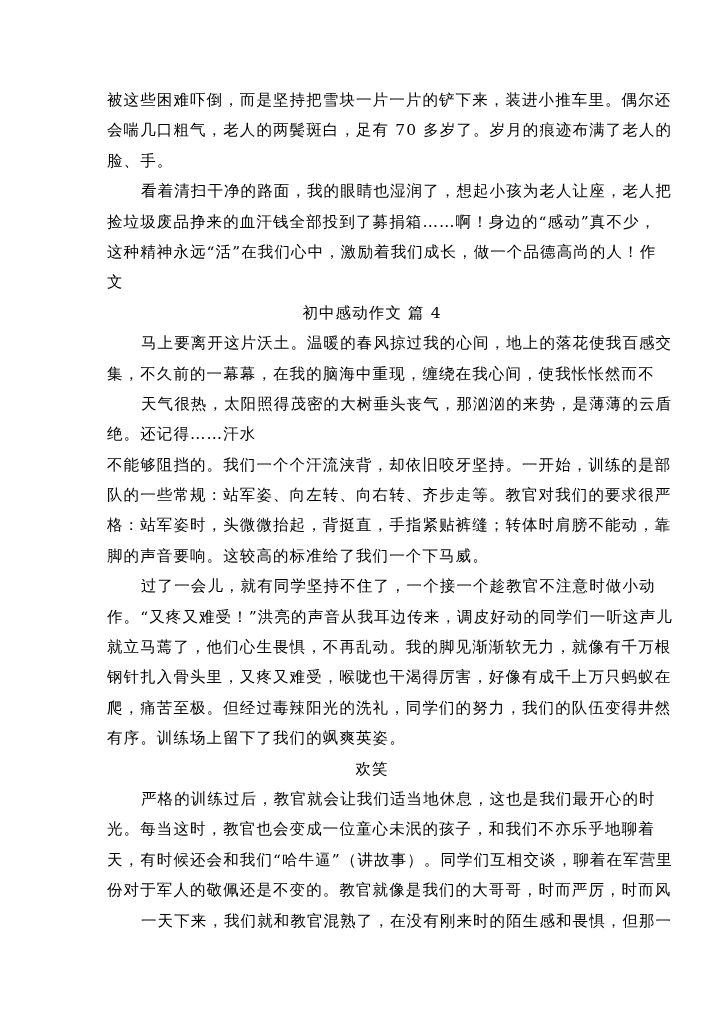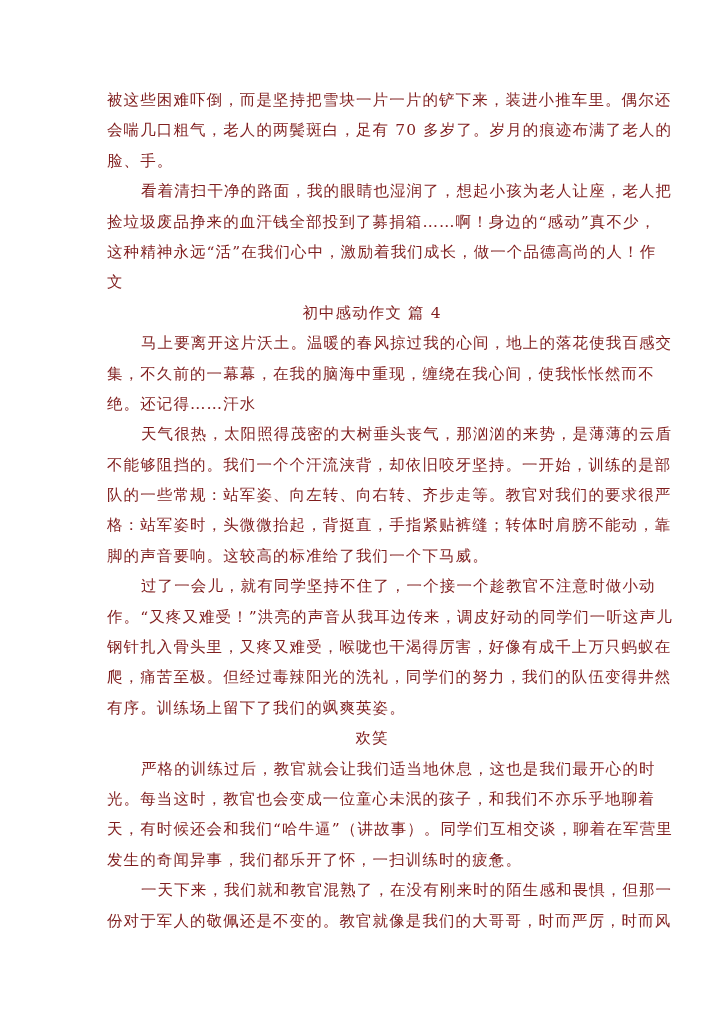--- a/index.html
+++ b/index.html
@@ -5,51 +5,51 @@
     html, body { margin: 0; padding: 0; background: #ffffff; }
     body { width: 720px; height: 1018px; position: relative; overflow: hidden; }
     .page {
       position: absolute;
       left: 107px;
       top: 85px;
       width: 496px;
       font-family: "DejaVu Serif", "Liberation Serif", serif;
       font-size: 15.5px;
       line-height: 30.4px;
-      color: #7f1d1d;
+      color: #000000;
       letter-spacing: 1.1px;
     }
     .line { display: block; white-space: nowrap; height: 30.4px; }
     .indent { padding-left: 34px; text-align: center; }
   </style>
 </head>
 <body>
 
 <div class="page">
   <span class="line">被这些困难吓倒，而是坚持把雪块一片一片的铲下来，装进小推车里。偶尔还</span>
   <span class="line">会喘几口粗气，老人的两鬓斑白，足有 70 多岁了。岁月的痕迹布满了老人的</span>
   <span class="line">脸、手。</span>
   <span class="line indent">看着清扫干净的路面，我的眼睛也湿润了，想起小孩为老人让座，老人把</span>
   <span class="line">捡垃圾废品挣来的血汗钱全部投到了募捐箱……啊！身边的“感动”真不少，</span>
   <span class="line">这种精神永远“活”在我们心中，激励着我们成长，做一个品德高尚的人！作</span>
   <span class="line">文</span>
   <span class="line indent">初中感动作文  篇 4</span>
   <span class="line indent">马上要离开这片沃土。温暖的春风掠过我的心间，地上的落花使我百感交</span>
   <span class="line">集，不久前的一幕幕，在我的脑海中重现，缠绕在我心间，使我怅怅然而不</span>
+  <span class="line indent">天气很热，太阳照得茂密的大树垂头丧气，那汹汹的来势，是薄薄的云盾</span>
   <span class="line">绝。还记得……汗水</span>
-  <span class="line indent">天气很热，太阳照得茂密的大树垂头丧气，那汹汹的来势，是薄薄的云盾</span>
   <span class="line">不能够阻挡的。我们一个个汗流浃背，却依旧咬牙坚持。一开始，训练的是部</span>
   <span class="line">队的一些常规：站军姿、向左转、向右转、齐步走等。教官对我们的要求很严</span>
   <span class="line">格：站军姿时，头微微抬起，背挺直，手指紧贴裤缝；转体时肩膀不能动，靠</span>
   <span class="line">脚的声音要响。这较高的标准给了我们一个下马威。</span>
   <span class="line indent">过了一会儿，就有同学坚持不住了，一个接一个趁教官不注意时做小动</span>
   <span class="line">作。“又疼又难受！”洪亮的声音从我耳边传来，调皮好动的同学们一听这声儿</span>
+  <span class="line">就立马蔫了，他们心生畏惧，不再乱动。我的脚见渐渐软无力，就像有千万根</span>
   <span class="line">钢针扎入骨头里，又疼又难受，喉咙也干渴得厉害，好像有成千上万只蚂蚁在</span>
   <span class="line">爬，痛苦至极。但经过毒辣阳光的洗礼，同学们的努力，我们的队伍变得井然</span>
   <span class="line">有序。训练场上留下了我们的飒爽英姿。</span>
   <span class="line indent">欢笑</span>
   <span class="line indent">严格的训练过后，教官就会让我们适当地休息，这也是我们最开心的时</span>
   <span class="line">光。每当这时，教官也会变成一位童心未泯的孩子，和我们不亦乐乎地聊着</span>
   <span class="line">天，有时候还会和我们“哈牛逼”（讲故事）。同学们互相交谈，聊着在军营里</span>
-  <span class="line">发生的奇闻异事，我们都乐开了怀，一扫训练时的疲惫。</span>
+  <span class="line">份对于军人的敬佩还是不变的。教官就像是我们的大哥哥，时而严厉，时而风</span>
   <span class="line indent">一天下来，我们就和教官混熟了，在没有刚来时的陌生感和畏惧，但那一</span>
-  <span class="line">份对于军人的敬佩还是不变的。教官就像是我们的大哥哥，时而严厉，时而风</span>
 </div>
 
 </body></html>

